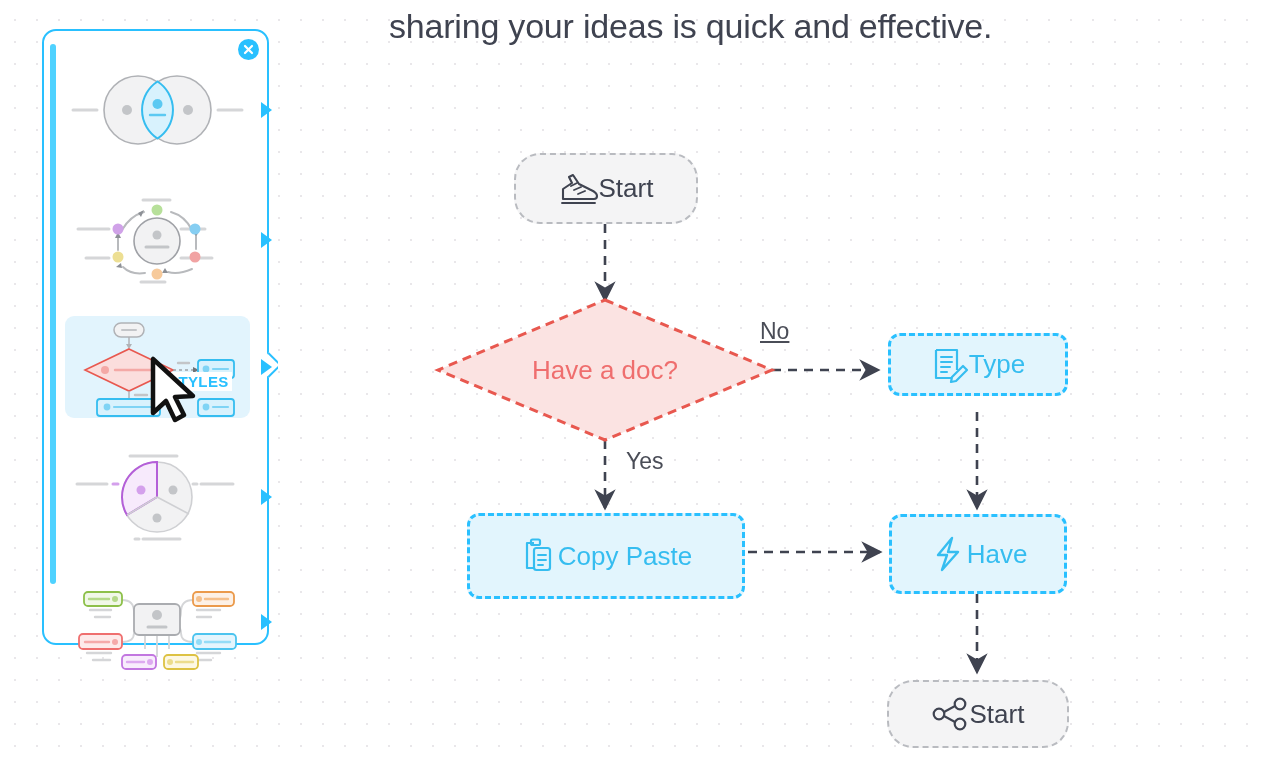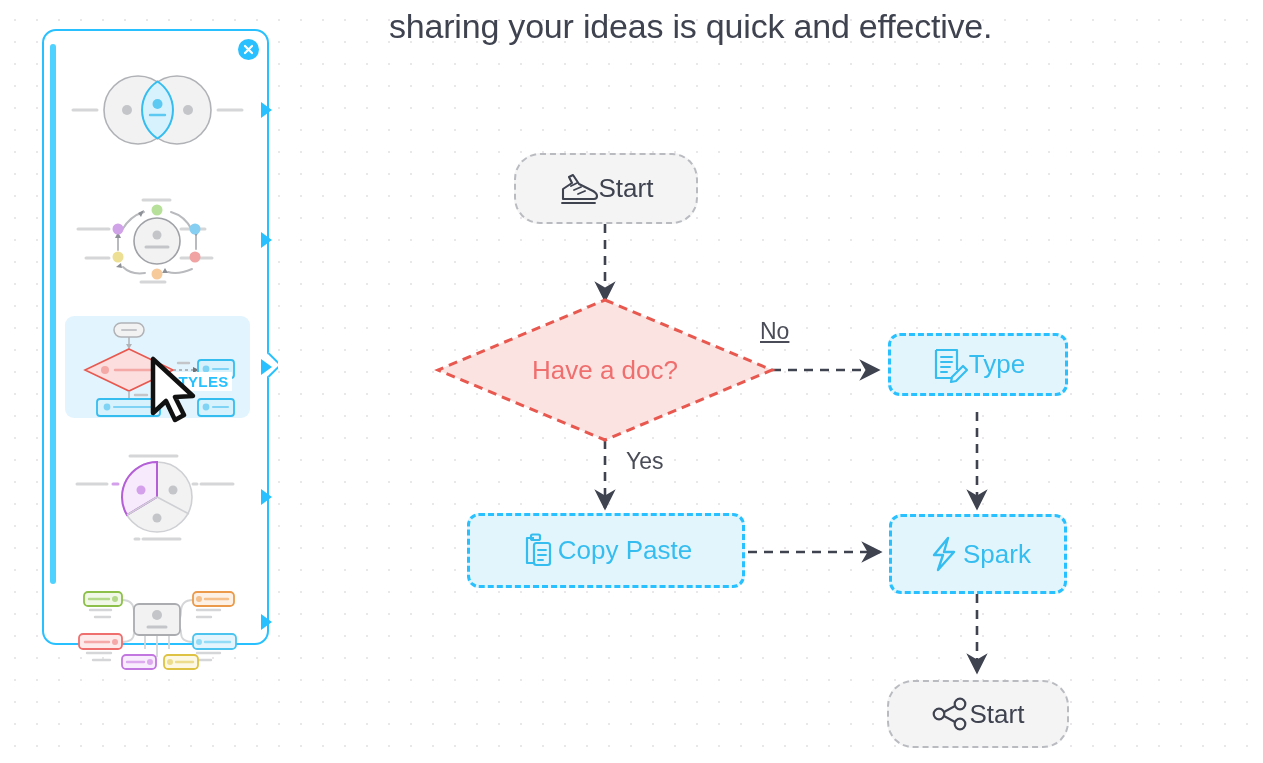--- a/index.html
+++ b/index.html
@@ -380,21 +380,21 @@
           <line x1="10" y1="16" x2="21" y2="16"></line>
           <line x1="10" y1="21" x2="19" y2="21"></line>
           <line x1="10" y1="26" x2="16" y2="26"></line>
         </g>
         <path d="M32 20 l4 4 l-11 11 l-5 1 l1 -5 Z" fill="none" stroke="#35bdf0" stroke-width="2.2" stroke-linejoin="round"></path>
       </svg>
     </span>
     <span>Type</span>
   </div>
 
-  <div class="node node-blue" style="left:467px; top:513px; width:278px; height:75px;">
+  <div class="node node-blue" style="left:467px; top:513px; width:278px; height:86px;">
     <span class="ic">
       <svg width="38" height="38" viewBox="0 0 38 38">
         <path d="M14 6 h-7 v25 h7" fill="none" stroke="#35bdf0" stroke-width="2.2" stroke-linejoin="round"></path>
         <rect x="11" y="2.5" width="9" height="5.5" rx="1.6" fill="none" stroke="#35bdf0" stroke-width="2.2"></rect>
         <rect x="14" y="11" width="16" height="22" rx="2.4" fill="none" stroke="#35bdf0" stroke-width="2.2"></rect>
         <g stroke="#35bdf0" stroke-width="1.9" stroke-linecap="round">
           <line x1="18" y1="18" x2="26" y2="18"></line>
           <line x1="18" y1="23" x2="26" y2="23"></line>
           <line x1="18" y1="28" x2="23" y2="28"></line>
         </g>
@@ -402,21 +402,21 @@
     </span>
     <span>Copy Paste</span>
   </div>
 
   <div class="node node-blue" style="left:889px; top:514px; width:178px; height:80px;">
     <span class="ic">
       <svg width="38" height="38" viewBox="0 0 38 38">
         <path d="M23 3 L9 20 h9 L13 35 L29 17 h-10 Z" fill="none" stroke="#35bdf0" stroke-width="2.4" stroke-linejoin="round"></path>
       </svg>
     </span>
-    <span>Spark</span>
+    <span>Have</span>
   </div>
 
   <div class="node node-grey" style="left:887px; top:680px; width:182px; height:68px;">
     <span class="ic">
       <svg width="38" height="34" viewBox="0 0 38 34">
         <circle cx="7" cy="17" r="5.3" fill="none" stroke="#3f4350" stroke-width="2.2"></circle>
         <circle cx="28" cy="7" r="5.3" fill="none" stroke="#3f4350" stroke-width="2.2"></circle>
         <circle cx="28" cy="27" r="5.3" fill="none" stroke="#3f4350" stroke-width="2.2"></circle>
         <g stroke="#3f4350" stroke-width="2.1">
           <line x1="12" y1="15" x2="23" y2="9"></line>

